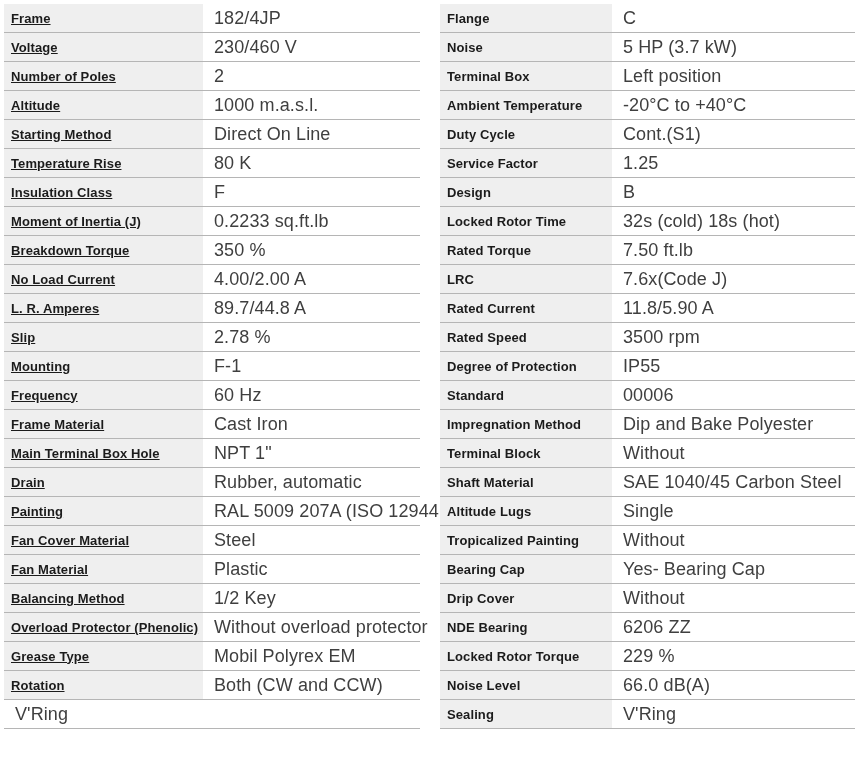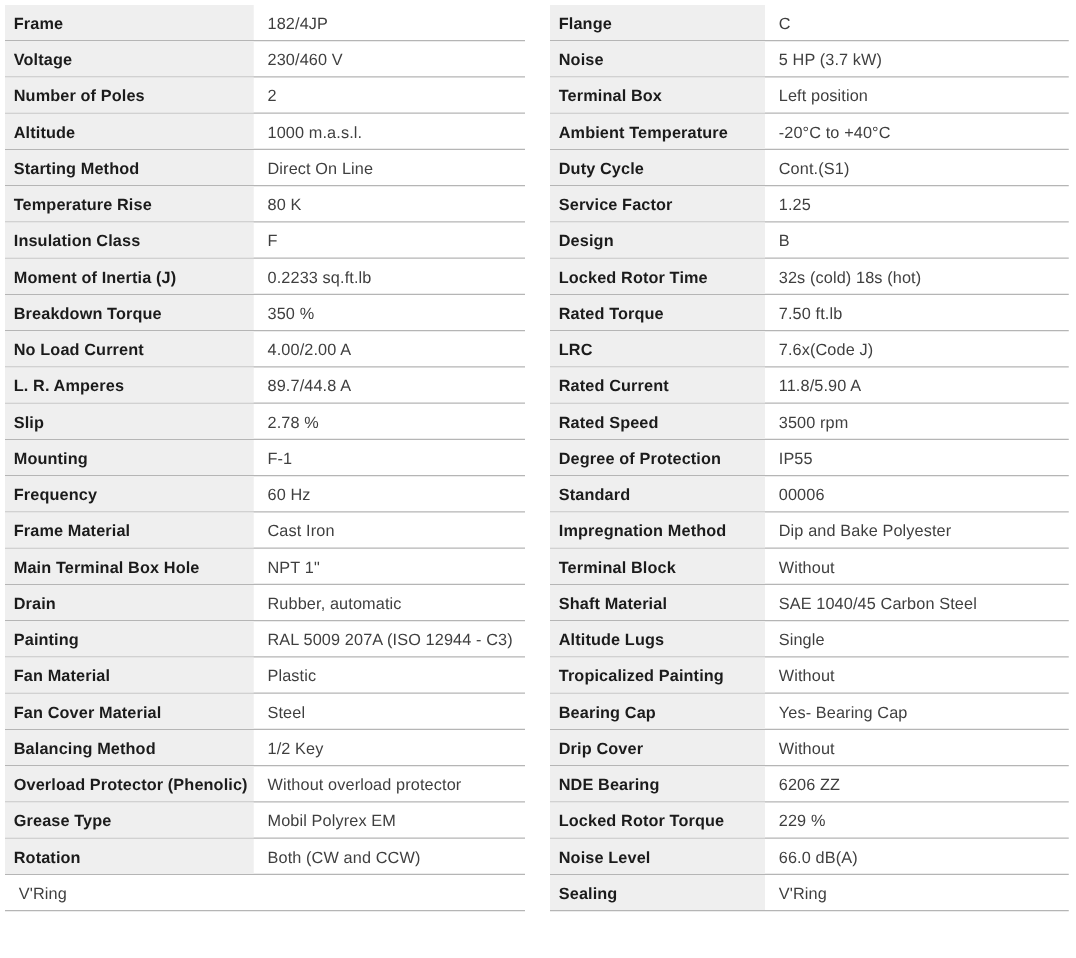--- a/index.html
+++ b/index.html
@@ -34,28 +34,28 @@
     align-items: center;
     box-sizing: border-box;
     padding-left: 7px;
     padding-right: 4px;
     font-size: 13px;
     font-weight: bold;
     letter-spacing: 0.1px;
     color: var(--label-text, #1b1b1b);
     flex: 0 0 auto;
   }
-  .left  .cell-label { width: 199px; }
+  .left  .cell-label { width: 199px; text-decoration: underline; }
   .right .cell-label { width: 172px; }
   .cell-value {
     display: flex;
     align-items: center;
     box-sizing: border-box;
     padding-left: 11px;
-    font-size: 13px;
+    font-size: 18px;
     color: var(--value-text, #3f3f3f);
     letter-spacing: 0.1px;
     white-space: nowrap;
     flex: 1 1 auto;
   }
 </style>
 </head>
 <body>
 
 <div class="page">
@@ -126,26 +126,26 @@
       </div>
       <div class="row">
         <div class="cell-label">Drain</div>
         <div class="cell-value">Rubber, automatic</div>
       </div>
       <div class="row">
         <div class="cell-label">Painting</div>
         <div class="cell-value">RAL 5009 207A (ISO 12944 - C3)</div>
       </div>
       <div class="row">
+        <div class="cell-label">Fan Cover Material</div>
+        <div class="cell-value">Steel</div>
+      </div>
+      <div class="row">
         <div class="cell-label">Fan Material</div>
         <div class="cell-value">Plastic</div>
-      </div>
-      <div class="row">
-        <div class="cell-label">Fan Cover Material</div>
-        <div class="cell-value">Steel</div>
       </div>
       <div class="row">
         <div class="cell-label">Balancing Method</div>
         <div class="cell-value">1/2 Key</div>
       </div>
       <div class="row">
         <div class="cell-label">Overload Protector (Phenolic)</div>
         <div class="cell-value">Without overload protector</div>
       </div>
       <div class="row">

